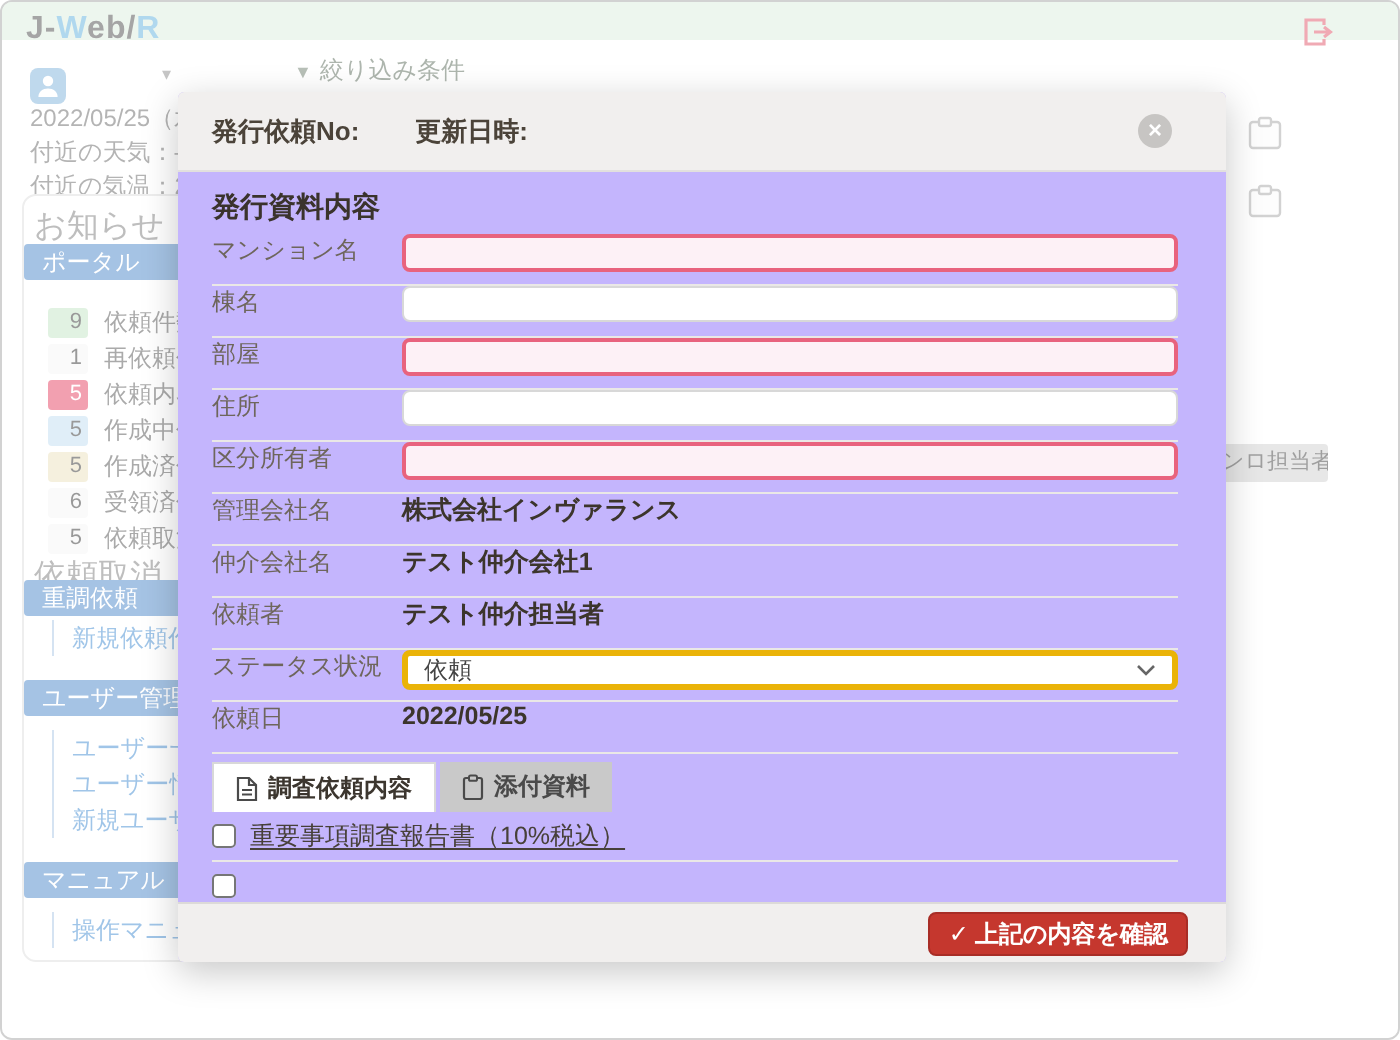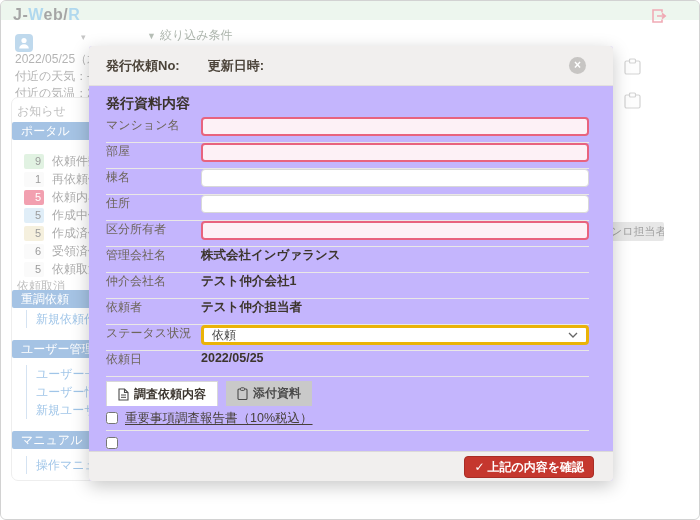--- a/index.html
+++ b/index.html
@@ -17,21 +17,21 @@
   
   .bg { position:absolute; inset:0; z-index:1; }
   .filter-bar { position:absolute; left:146px; top:26px; font-size:12px; color:#5c6c5c; cursor:pointer; }
   .filter-bar .caret { font-size:9px; margin-right:4px; color:#6f7f6f; }
   .user-ico { position:absolute; left:14px; top:33px; width:18px; height:18px; border-radius:4px; background:#7fb2da; }
   .mini-caret { position:absolute; left:80px; top:31px; font-size:9px; color:#8a8a8a; }
   .bg-text { position:absolute; left:14px; font-size:12px; color:#686868; white-space:nowrap; }
 
   .side-card { position:absolute; left:10px; top:96px; width:250px; height:384px; background:#fff;
                border:1px solid #dcdcdc; border-radius:7px; }
-  .side-label { position:absolute; left:5px; font-size:12px; color:#7d7d7d; }
+  .side-label { position:absolute; left:5px; font-size:16px; color:#7d7d7d; }
   .band { position:absolute; left:0; width:150px; height:18px; line-height:18px; background:#4a86c8;
           color:#fff; font-size:12px; padding-left:9px; border-radius:2px; white-space:nowrap; }
   .cnt-row { position:absolute; left:12px; height:18px; display:flex; align-items:center; font-size:12px; cursor:pointer; white-space:nowrap; }
   .cnt-badge { width:20px; height:15px; line-height:15px; border-radius:2px; text-align:right; padding-right:3px;
                font-size:11px; color:#333; }
   .b-green { background:#c3e5c5; } .b-plain { background:#f4f4f4; }
   .b-red { background:#e54161; color:#fff; } .b-blue { background:#c1ddf1; } .b-yellow { background:#ebe1bd; }
   .cnt-label { margin-left:8px; color:#555; }
   .link-group { position:absolute; left:14px; border-left:1px solid #aac6e4; padding-left:9px; }
   .side-link { display:block; height:18px; line-height:18px; font-size:12px; color:#418bd1; white-space:nowrap; cursor:pointer; }
@@ -57,21 +57,21 @@
   .frow { display:flex; align-items:flex-start; height:26px; border-bottom:1px solid #eae8e6; }
   .flbl { width:95px; font-size:12px; color:#6e665c; flex:none; white-space:nowrap; }
   .fctl { flex:1; display:flex; align-items:center; }
   .inp { width:100%; height:18px; border:1px solid #d8d8d8; border-radius:4px; background:#fff; font-size:12px; padding:0 6px; outline:none; }
   .inp.req { border:2px solid #e8637e; background:#fdf1f6; height:19px; }
   .fval { font-size:12.5px; font-weight:bold; color:#3c352c; }
   .selbox { width:100%; height:20px; border:3px solid #eab308; border-radius:4px; background:#fff;
             display:flex; align-items:center; padding:0 8px; cursor:pointer; }
   .selbox .selval { flex:1; font-size:12px; color:#444; }
 
-  .tabs { display:flex; margin:4px 0 0 17px; gap:8px; }
+  .tabs { display:flex; margin:4px 0 0 17px; gap:2px; }
   .tab { height:25px; display:flex; align-items:center; gap:5px; padding:0 11px; font-size:12px; font-weight:bold;
          color:#3c362f; cursor:pointer; }
   .tab.active { background:#fff; border:1px solid #d8d8d8; border-bottom:none; }
   .tab.inactive { background:#c9c9c9; color:#4a4a4a; }
 
   .chkrows { margin:0 24px 0 17px; }
   .chkrow { display:flex; align-items:center; height:25px; border-bottom:1px solid #eae8e6; }
   .chkrow input { width:12px; height:12px; margin-right:7px; }
   .chklbl { font-size:12.5px; color:#474039; text-decoration:underline; text-underline-offset:2px; cursor:pointer; white-space:nowrap; }
 
@@ -192,29 +192,29 @@
     <div class="m-title">発行資料内容</div>
 
     <div class="rows">
       <div class="frow">
         <span class="flbl">マンション名</span>
         <span class="fctl">
             <input class="inp req" value="" style="">
           </span>
       </div>
       <div class="frow">
+        <span class="flbl">棟名</span>
+        <span class="fctl">
+            <input class="inp" value="" style="">
+          </span>
+      </div>
+      <div class="frow">
         <span class="flbl">部屋</span>
         <span class="fctl">
             <input class="inp req" value="" style="">
-          </span>
-      </div>
-      <div class="frow">
-        <span class="flbl">棟名</span>
-        <span class="fctl">
-            <input class="inp" value="" style="">
           </span>
       </div>
       <div class="frow">
         <span class="flbl">住所</span>
         <span class="fctl">
             <input class="inp" value="" style="">
           </span>
       </div>
       <div class="frow">
         <span class="flbl">区分所有者</span>

